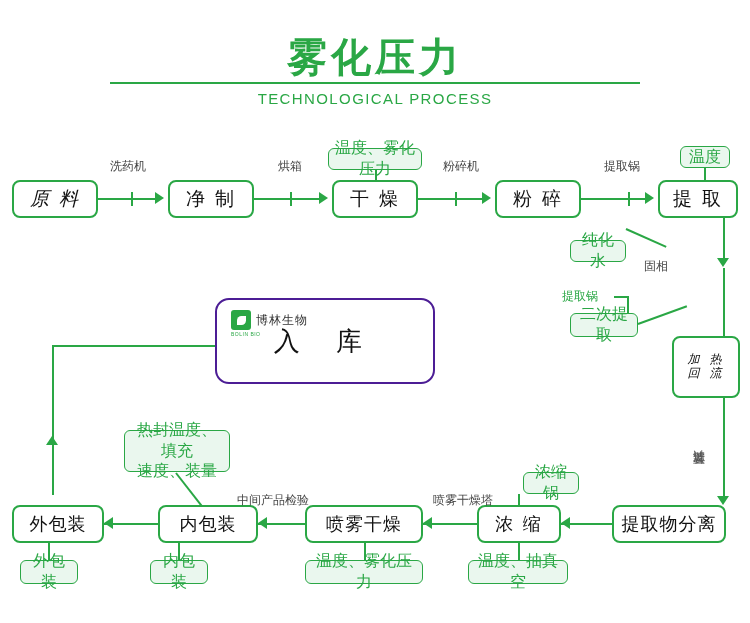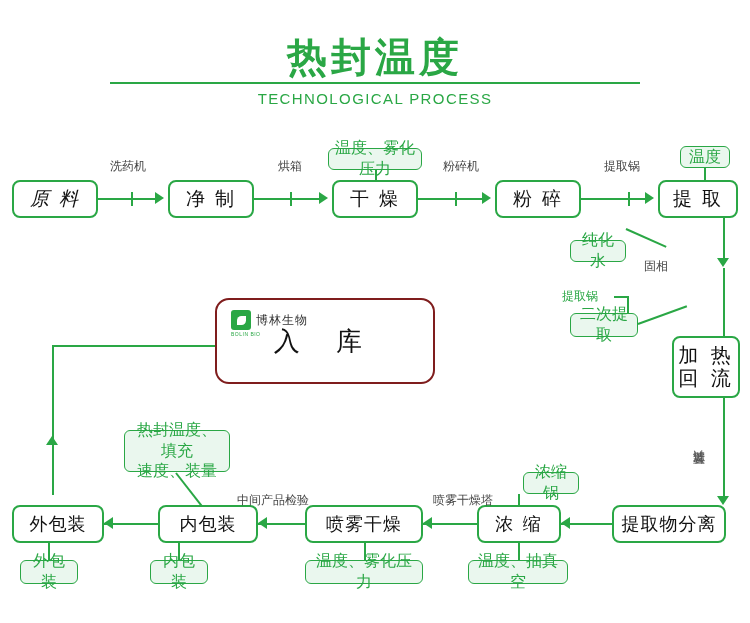--- a/index.html
+++ b/index.html
@@ -66,21 +66,21 @@
   .ar.l{border-right:9px solid #2aa745;border-top:6px solid transparent;border-bottom:6px solid transparent;}
   .ar.d{border-top:9px solid #2aa745;border-left:6px solid transparent;border-right:6px solid transparent;}
   .ar.u{border-bottom:9px solid #2aa745;border-left:6px solid transparent;border-right:6px solid transparent;}
 
   
   .tick{position:absolute;width:2px;height:14px;background:#2aa745;}
 
   
   .warehouse{
     position:absolute;box-sizing:border-box;
-    border:2px solid #7f1d1d;border-radius:14px;background:#fff;
+    border:2px solid #4c1d95;border-radius:14px;background:#fff;
     display:flex;align-items:center;justify-content:center;
   }
   .warehouse-text{
     font-size:26px;letter-spacing:14px;color:#111;font-weight:500;
     font-family:"DejaVu Sans","Liberation Sans",sans-serif;
   }
   .logo{
     position:absolute;left:14px;top:10px;display:flex;align-items:center;gap:5px;
   }
   .logo-mark{
@@ -101,21 +101,21 @@
     position:absolute;color:#555;font-size:12px;white-space:nowrap;
     writing-mode:vertical-rl;text-orientation:upright;letter-spacing:1px;
     font-family:"DejaVu Sans","Liberation Sans",sans-serif;
   }
 </style>
 </head>
 <body>
 
 <div id="stage">
 
-  <div class="title">热封温度</div>
+  <div class="title">雾化压力</div>
   <div class="title-rule"></div>
   <div class="subtitle">TECHNOLOGICAL PROCESS</div>
 
   <div class="node" style="left:12px;top:180px;width:86px;height:38px;font-style:italic;">原 料</div>
   <div class="node" style="left:168px;top:180px;width:86px;height:38px;">净 制</div>
   <div class="node" style="left:332px;top:180px;width:86px;height:38px;">干 燥</div>
   <div class="node" style="left:495px;top:180px;width:86px;height:38px;">粉 碎</div>
   <div class="node" style="left:658px;top:180px;width:80px;height:38px;">提 取</div>
 
   <div class="ln h" style="left:98px;top:198px;width:58px;"></div>
@@ -153,21 +153,21 @@
   <div class="ln h" style="left:614px;top:296px;width:14px;"></div>
   <div class="ln v" style="left:627px;top:296px;height:18px;"></div>
 
   <div class="tag" style="left:570px;top:313px;width:68px;height:24px;">二次提取</div>
   <div class="ln" style="left:638px;top:323px;width:52px;height:2px;transform:rotate(-20deg);transform-origin:left center;"></div>
 
   <div class="ln v" style="left:723px;top:218px;height:42px;"></div>
   <div class="ar d" style="left:717px;top:258px;"></div>
   <div class="ln v" style="left:723px;top:268px;height:68px;"></div>
 
-  <div class="node two-line" style="left:672px;top:336px;width:68px;height:62px;font-size:20px;letter-spacing:3px;">
+  <div class="node two-line" style="left:672px;top:336px;width:68px;height:62px;font-size:12px;letter-spacing:3px;font-style:italic;">
     <span>加 热</span>
     <span>回 流</span>
   </div>
 
   <div class="ln v" style="left:723px;top:398px;height:100px;"></div>
   <div class="ar d" style="left:717px;top:496px;"></div>
   <div class="vcap" style="left:690px;top:440px;">过滤装置</div>
 
   <div class="warehouse" style="left:215px;top:298px;width:220px;height:86px;">
     <div class="logo">

